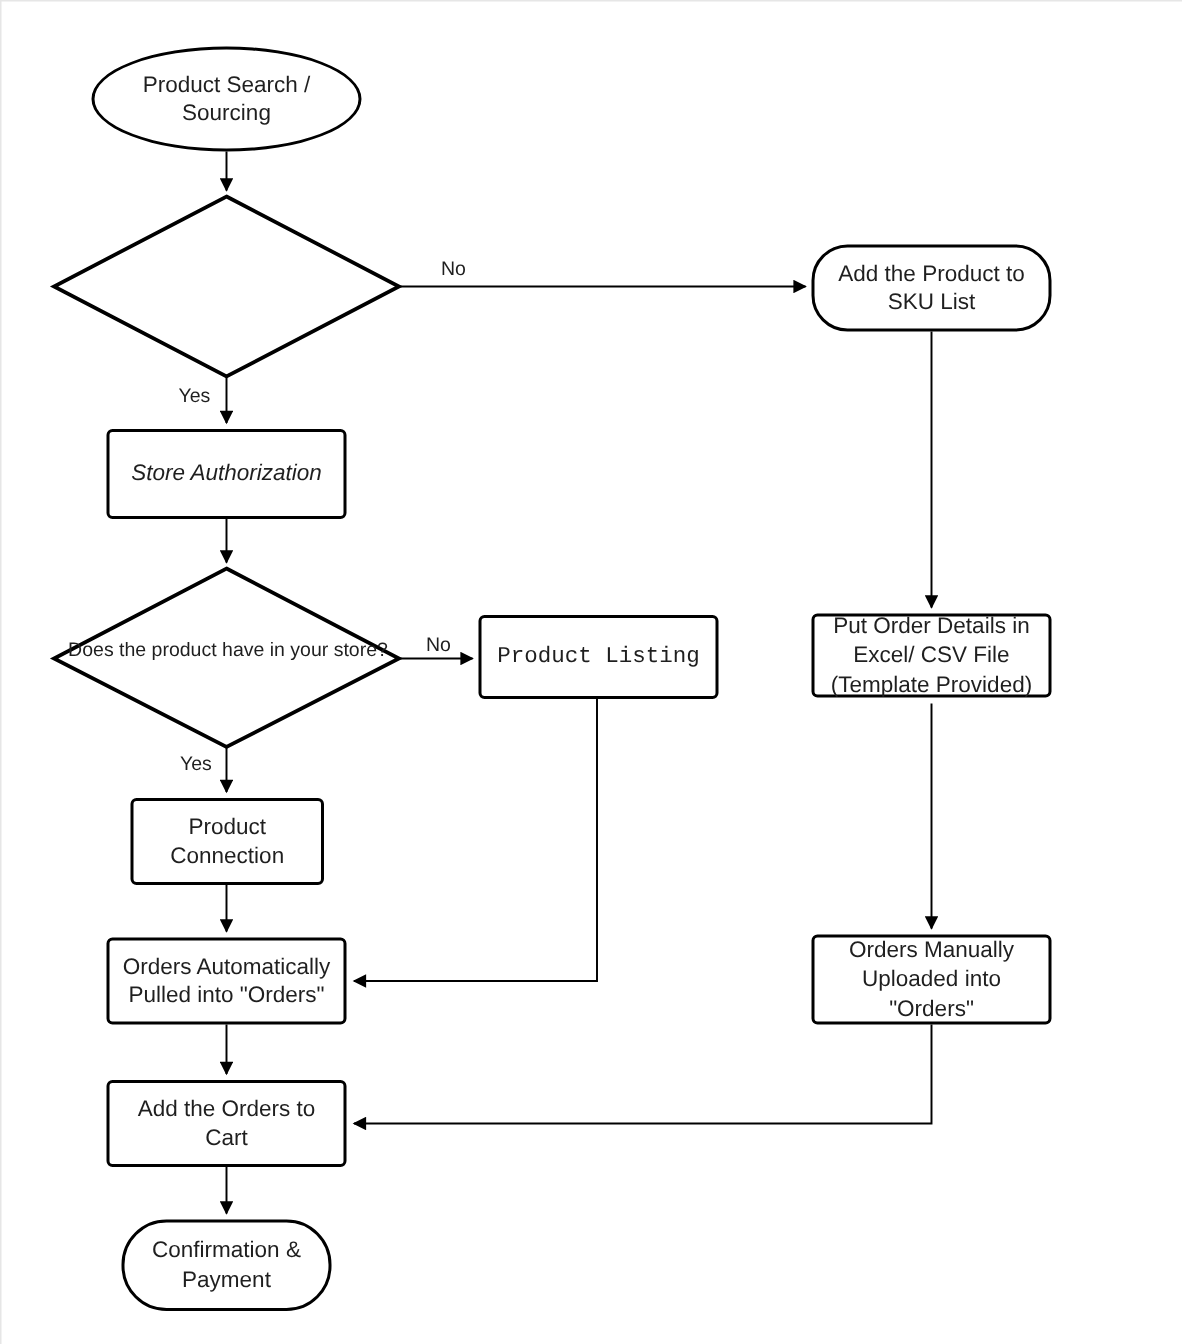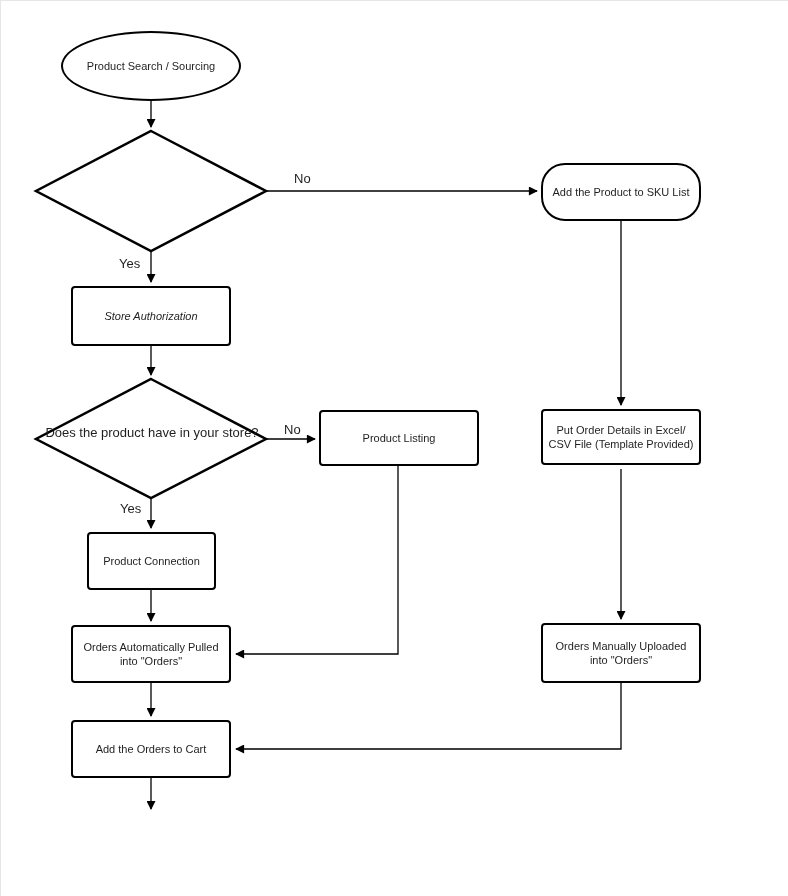--- a/index.html
+++ b/index.html
@@ -24,21 +24,21 @@
     top: 0;
     width: 788px;
     height: 896px;
   }
   .node {
     position: absolute;
     display: flex;
     align-items: center;
     justify-content: center;
     text-align: center;
-    font-size: 11px;
+    font-size: 15px;
     line-height: 1.28;
     box-sizing: border-box;
     background: #ffffff;
     border: 2px solid #000000;
     padding: 2px 4px;
   }
   .rect {
     border-radius: 4px;
   }
   .ellipse {
@@ -68,21 +68,21 @@
     font-family: "Liberation Serif", serif;
     font-size: 20px;
     color: #f5a45f;
     white-space: nowrap;
   }
 
   
   .n-start      { left: 60px;  top: 30px;  width: 180px; height: 70px; }
   .n-sku        { left: 540px; top: 162px; width: 160px; height: 58px; border-radius: 24px; }
   .n-auth       { left: 70px;  top: 285px; width: 160px; height: 60px; font-style: italic; }
-  .n-listing    { left: 318px; top: 409px; width: 160px; height: 56px; }
+  .n-listing    { left: 318px; top: 409px; width: 160px; height: 56px; font-family: Liberation Mono, monospace; }
   .n-orderdet   { left: 540px; top: 408px; width: 160px; height: 56px; }
   .n-conn       { left: 70px;  top: 531px; width: 129px; height: 58px; margin-left: 16px; }
   .n-auto       { left: 70px;  top: 624px; width: 160px; height: 58px; }
   .n-manual     { left: 540px; top: 622px; width: 160px; height: 60px; }
   .n-cart       { left: 70px;  top: 719px; width: 160px; height: 58px; }
   .n-confirm    { left: 80px;  top: 812px; width: 140px; height: 61px; }
 
   .d1-label { left: 40px; top: 176px; width: 222px; }
   .d2-label { left: 38px; top: 424px; width: 226px; }
 
@@ -134,20 +134,21 @@
   <div class="node rect n-orderdet">Put Order Details in Excel/ CSV File (Template Provided)</div>
 
   <div class="node rect n-conn">Product Connection</div>
 
   <div class="node rect n-auto">Orders Automatically Pulled into "Orders"</div>
 
   <div class="node rect n-manual">Orders Manually Uploaded into "Orders"</div>
 
   <div class="node rect n-cart">Add the Orders to Cart</div>
 
+  <div class="node stadium n-confirm">Confirmation &amp; Payment</div>
 
   <div class="diamond-label d2-label">Does the product have in your store?</div>
 
   <div class="edge-label el-no1">No</div>
   <div class="edge-label el-yes1">Yes</div>
   <div class="edge-label el-no2">No</div>
   <div class="edge-label el-yes2">Yes</div>
 
 
 </div>

